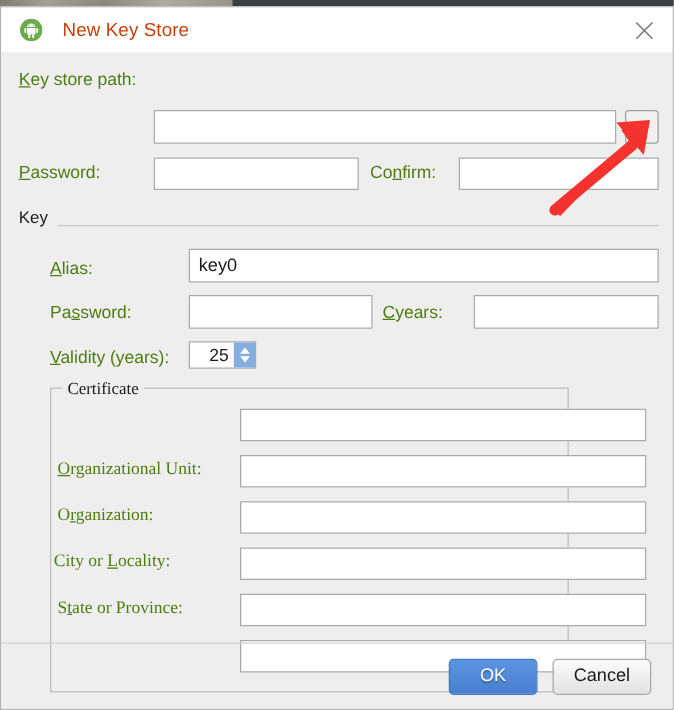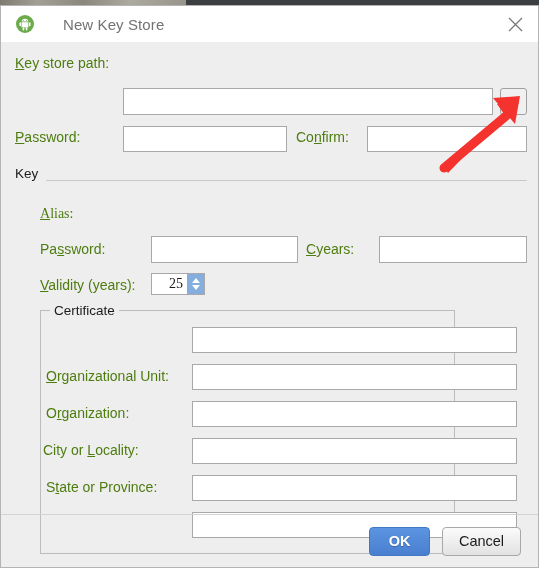--- a/index.html
+++ b/index.html
@@ -50,23 +50,23 @@
     flex: none;
     position: relative;
   }
   .title-icon {
     margin-left: 15px;
     width: 18px; height: 18px;
     flex: none;
     display: block;
   }
   .title-text {
-    margin-left: 29px;
+    margin-left: 16px;
     font-size: 15px;
-    color: #737373;
+    color: #c2410c;
     letter-spacing: .1px;
   }
   .close-btn {
     position: absolute;
     right: 0; top: 0;
     width: 45px; height: 36px;
     display: flex;
     align-items: center;
     justify-content: center;
   }
@@ -204,25 +204,25 @@
     height: 29px;
     border-radius: 4px;
     box-sizing: border-box;
     font-size: 14.5px;
     display: flex;
     align-items: center;
     justify-content: center;
     font-family: "Liberation Sans", sans-serif;
   }
   .btn-ok {
-    width: 61px;
+    width: 71px;
     background: linear-gradient(180deg,#5b94e0 0%,#4a7fd0 100%);
     border: 1px solid #4277c4;
     color: #ffffff;
-    font-weight: bold;
+    font-weight: normal;
     text-shadow: 0 1px 1px rgba(0,0,0,.25);
   }
   .btn-cancel {
     width: 79px;
     background: linear-gradient(180deg,#fbfbfb 0%,#e2e2e2 100%);
     border: 1px solid #a8a8a8;
     color: #1b1b1b;
   }
 
   
@@ -280,45 +280,46 @@
     <div class="row" style="left:295px; top:87px;">
       <div class="lbl"><span>Co</span><u>n</u><span>firm:</span></div>
     </div>
     <div class="tfield" style="position:absolute; left:366px; top:84px; width:160px; height:26px;"></div>
 
     <div class="section-sep" style="left:14px; top:124px; width:512px;">
       <div class="sec-label">Key</div>
       <div class="sec-line" style="flex:1;"></div>
     </div>
 
-    <div class="row" style="left:39px; top:164px;font-family:Liberation Serif, serif;">
+    <div class="row" style="left:39px; top:164px;">
       <div class="lbl"><u>A</u><span>lias:</span></div>
     </div>
+    <div class="tfield" style="position:absolute; left:150px; top:157px; width:376px; height:27px;">key0</div>
 
     <div class="row" style="left:39px; top:199px;">
       <div class="lbl"><span>Pa</span><u>s</u><span>sword:</span></div>
     </div>
     <div class="tfield" style="position:absolute; left:150px; top:194px; width:147px; height:27px;"></div>
     <div class="row" style="left:305px; top:199px;">
       <div class="lbl"><u>C</u><span>years:</span></div>
     </div>
     <div class="tfield" style="position:absolute; left:378px; top:194px; width:148px; height:27px;"></div>
 
     <div class="row" style="left:39px; top:235px;">
       <div class="lbl"><u>V</u><span>alidity (years):</span></div>
     </div>
-    <div class="spinner" style="position:absolute; left:150px; top:231px;font-family:Liberation Serif, serif;">
+    <div class="spinner" style="position:absolute; left:150px; top:231px;">
       <div class="sp-val">25</div>
       <div class="sp-arrows">
         <div class="sp-up"></div>
         <div class="sp-down"></div>
       </div>
     </div>
 
-    <div class="groupbox" style="left:39px; top:268px; width:415px; height:244px;">
+    <div class="groupbox" style="left:39px; top:268px; width:415px; height:244px;font-family:Liberation Serif, serif;">
       <div class="groupbox-title">Certificate</div>
 
       <div class="tfield" style="position:absolute; left:151px; top:16px; width:325px; height:26px;"></div>
 
       <div class="row" style="left:5px; top:57px;">
         <div class="lbl"><u>O</u><span>rganizational Unit:</span></div>
       </div>
       <div class="tfield" style="position:absolute; left:151px; top:53px; width:325px; height:26px;"></div>
 
       <div class="row" style="left:5px; top:94px;">

